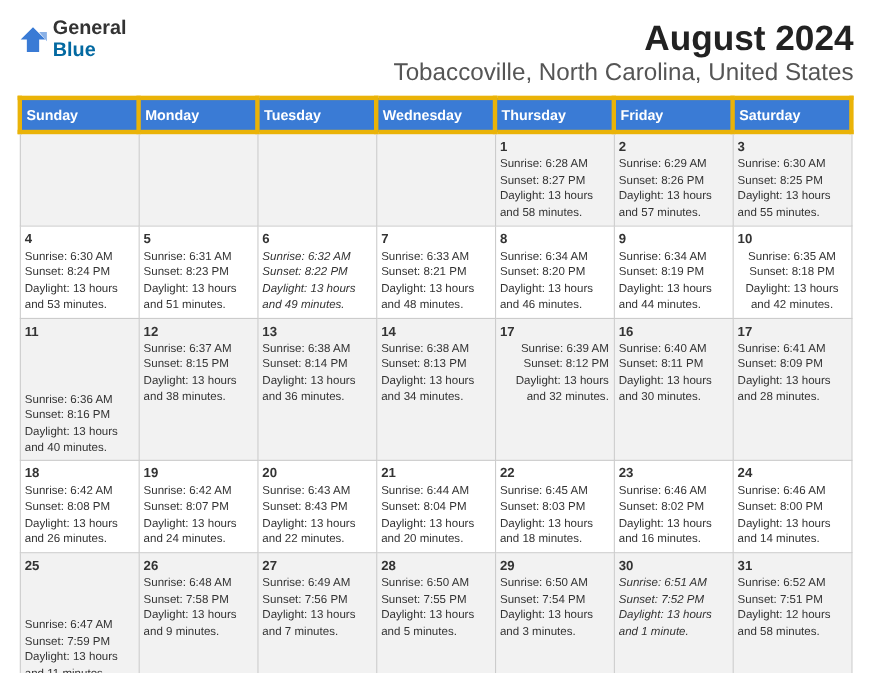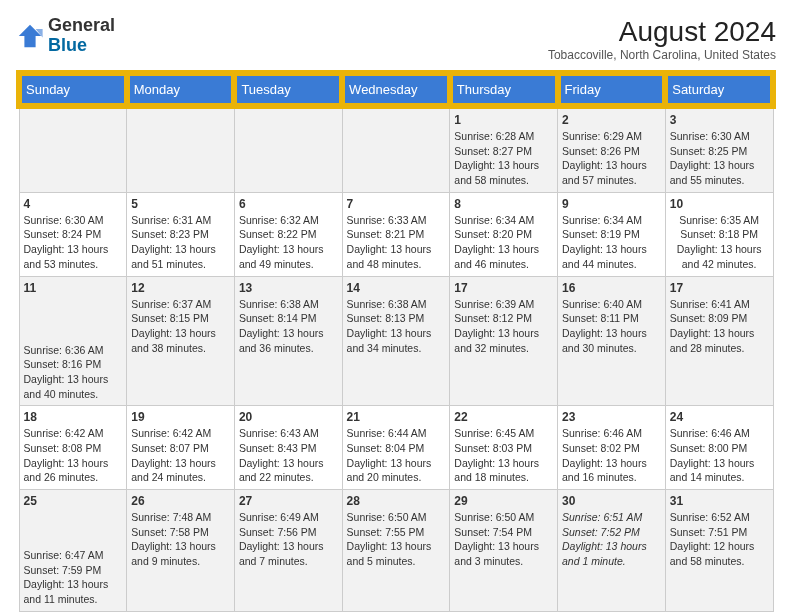--- a/index.html
+++ b/index.html
@@ -29,41 +29,41 @@
     .logo-general { color: #333; text-align: right; }
     .logo-blue { color: #0369a1; }
     .logo-icon {
       width: 28px;
       height: 28px;
     }
     .title-block {
       text-align: right;
     }
     .main-title {
-      font-size: 28px;
-      font-weight: normal;
+      font-size: 32px;
+      font-weight: bold;
       color: #222;
     }
     .subtitle {
-      font-size: 12px;
+      font-size: 22px;
       color: #555;
     }
     table {
       width: 100%;
       border-collapse: collapse;
       table-layout: fixed;
     }
     thead tr th {
       background-color: #3a7bd5;
       color: #fff;
       font-size: 13px;
-      font-weight: normal;
+      font-weight: bold;
       padding: 6px 4px;
       text-align: left;
-      border: 6px solid #eab308;
+      border: 4px solid #eab308;
     }
     tbody tr td {
       border: 1px solid #ccc;
       vertical-align: top;
       padding: 4px;
       font-size: 11px;
       color: #333;
       height: 80px;
     }
     tbody tr:nth-child(odd) td {
@@ -156,21 +156,21 @@
         </td>
         <td>
           <div class="day-number">5</div>
           <div class="day-info" style="white-space: pre-line;">Sunrise: 6:31 AM
 Sunset: 8:23 PM
 Daylight: 13 hours
 and 51 minutes.</div>
         </td>
         <td>
           <div class="day-number">6</div>
-          <div class="day-info" style="white-space: pre-line;">Sunrise: 6:32 AM
+          <div class="day-info" style="white-space: pre-line; font-style: italic;">Sunrise: 6:32 AM
 Sunset: 8:22 PM
 Daylight: 13 hours
 and 49 minutes.</div>
         </td>
         <td>
           <div class="day-number">7</div>
           <div class="day-info" style="white-space: pre-line;">Sunrise: 6:33 AM
 Sunset: 8:21 PM
 Daylight: 13 hours
 and 48 minutes.</div>
@@ -221,21 +221,21 @@
         </td>
         <td>
           <div class="day-number">14</div>
           <div class="day-info" style="white-space: pre-line;">Sunrise: 6:38 AM
 Sunset: 8:13 PM
 Daylight: 13 hours
 and 34 minutes.</div>
         </td>
         <td>
           <div class="day-number">17</div>
-          <div class="day-info" style="white-space: pre-line;">Sunrise: 6:39 AM
+          <div class="day-info" style="white-space: pre-line; text-align: right;">Sunrise: 6:39 AM
 Sunset: 8:12 PM
 Daylight: 13 hours
 and 32 minutes.</div>
         </td>
         <td>
           <div class="day-number">16</div>
           <div class="day-info" style="white-space: pre-line;">Sunrise: 6:40 AM
 Sunset: 8:11 PM
 Daylight: 13 hours
 and 30 minutes.</div>
@@ -302,21 +302,21 @@
       <tr>
         <td>
           <div class="day-number">25</div>
           <div class="day-info" style="white-space: pre-line; margin-top: 40px;">Sunrise: 6:47 AM
 Sunset: 7:59 PM
 Daylight: 13 hours
 and 11 minutes.</div>
         </td>
         <td>
           <div class="day-number">26</div>
-          <div class="day-info" style="white-space: pre-line;">Sunrise: 7:48 AM
+          <div class="day-info" style="white-space: pre-line;">Sunrise: 6:48 AM
 Sunset: 7:58 PM
 Daylight: 13 hours
 and 9 minutes.</div>
         </td>
         <td>
           <div class="day-number">27</div>
           <div class="day-info" style="white-space: pre-line;">Sunrise: 6:49 AM
 Sunset: 7:56 PM
 Daylight: 13 hours
 and 7 minutes.</div>

